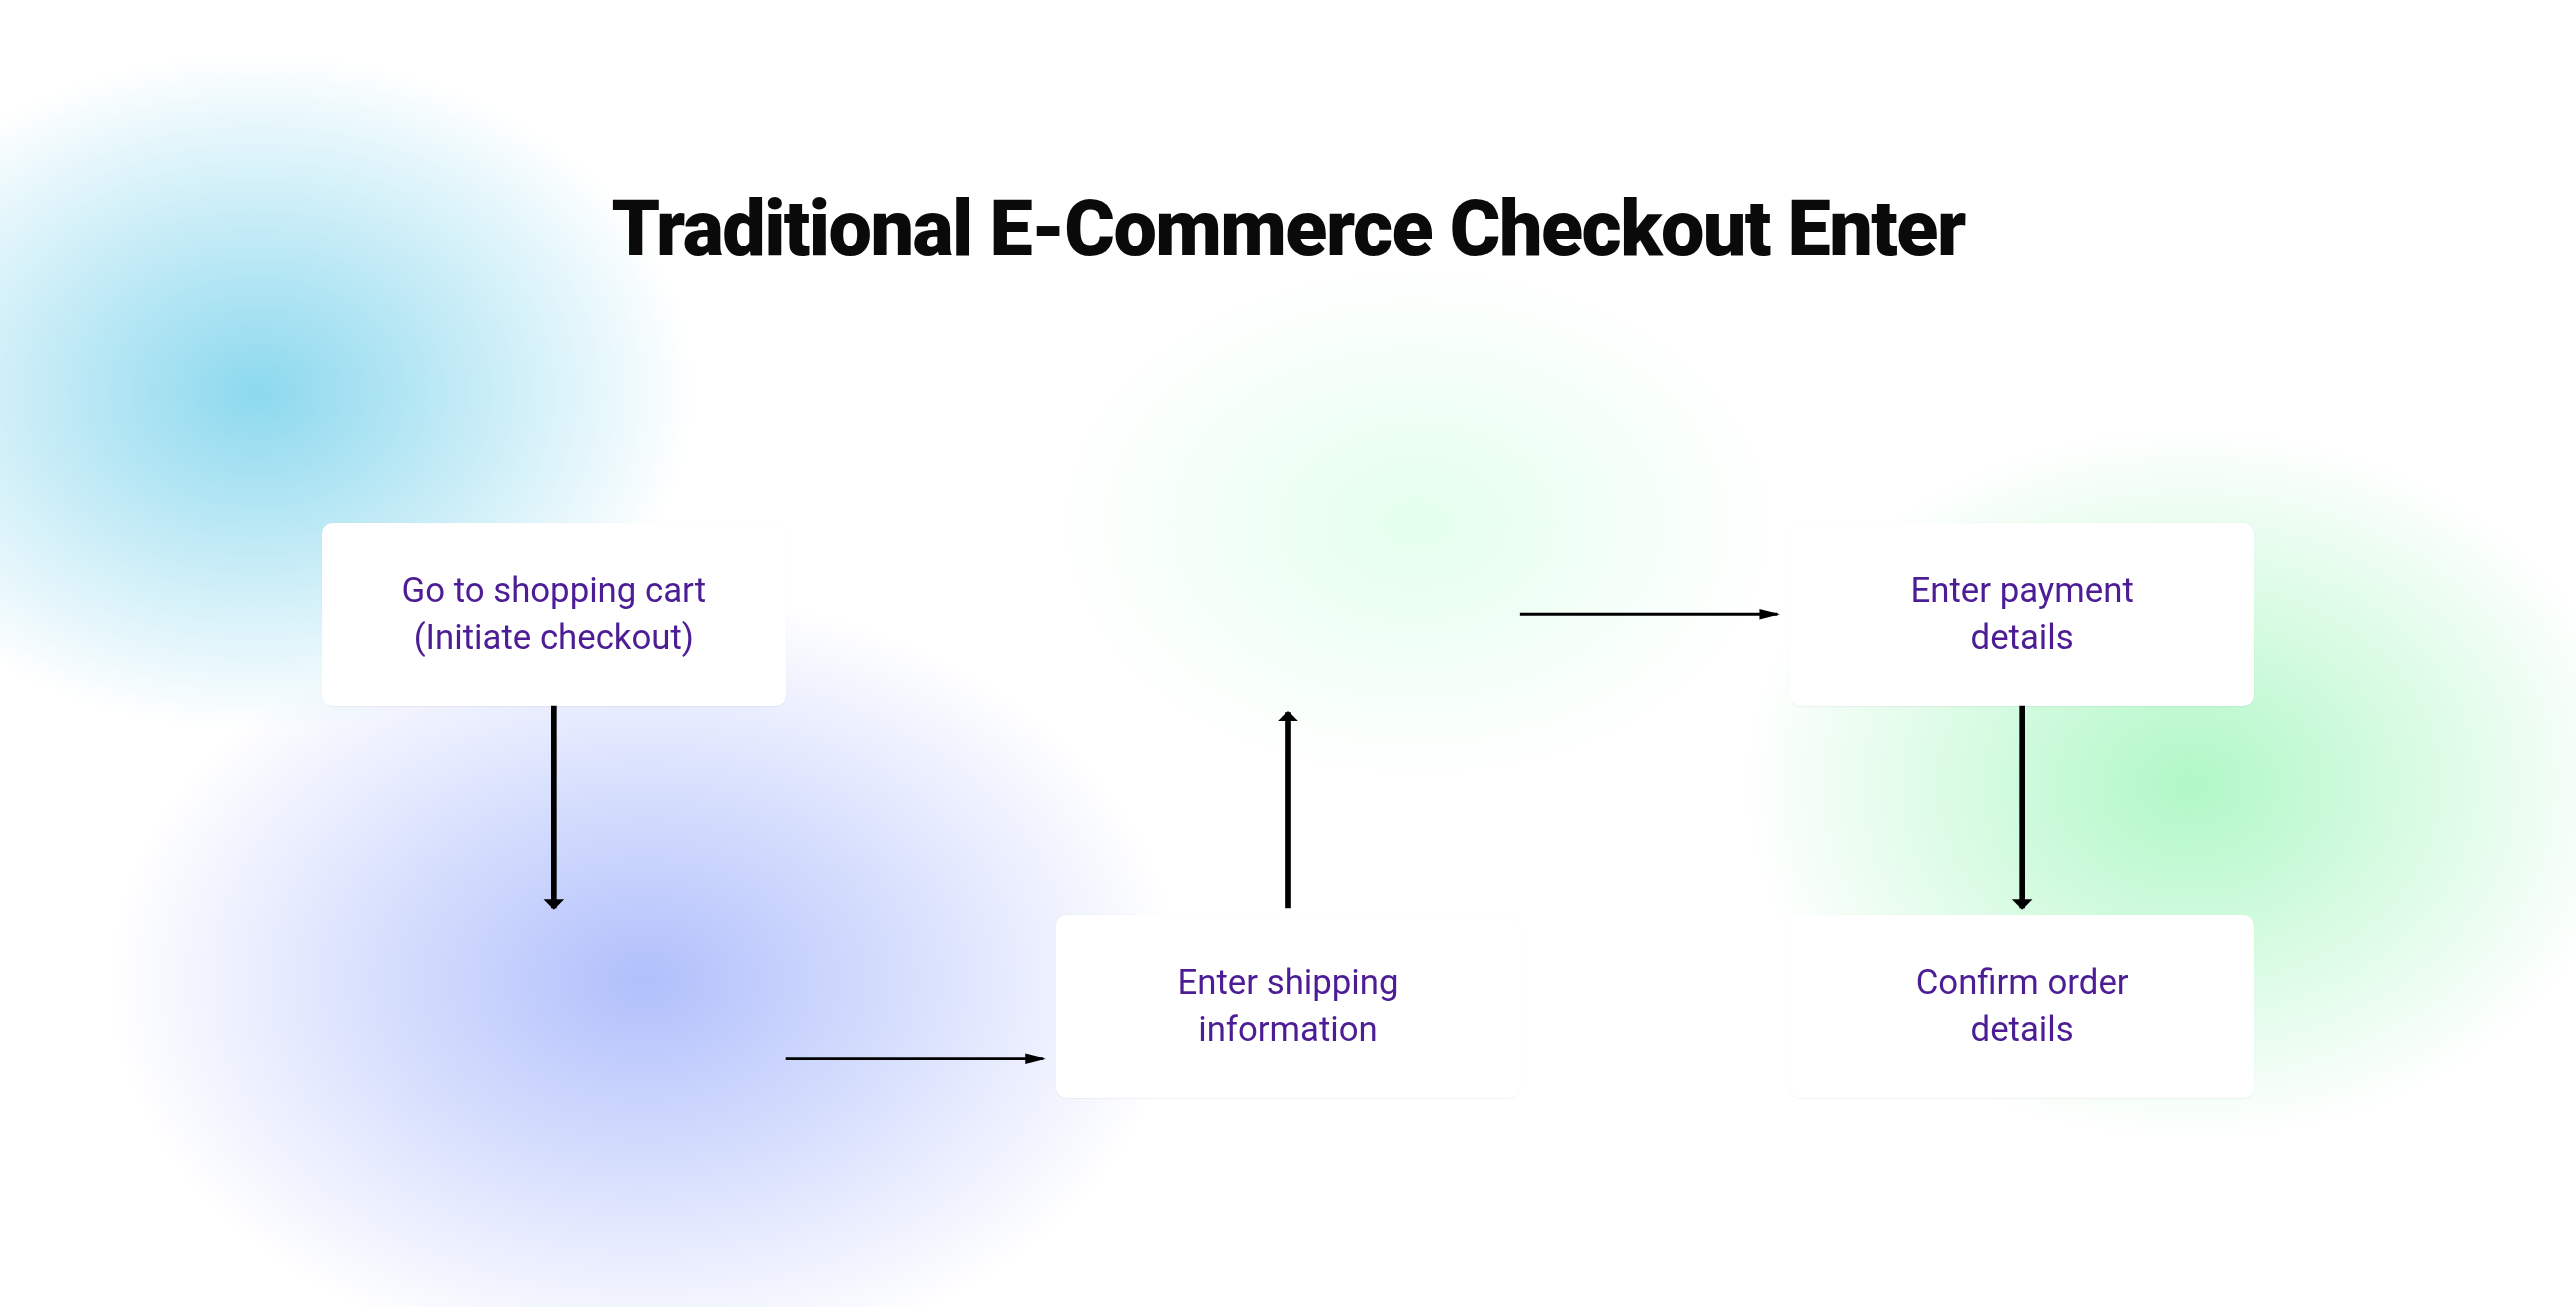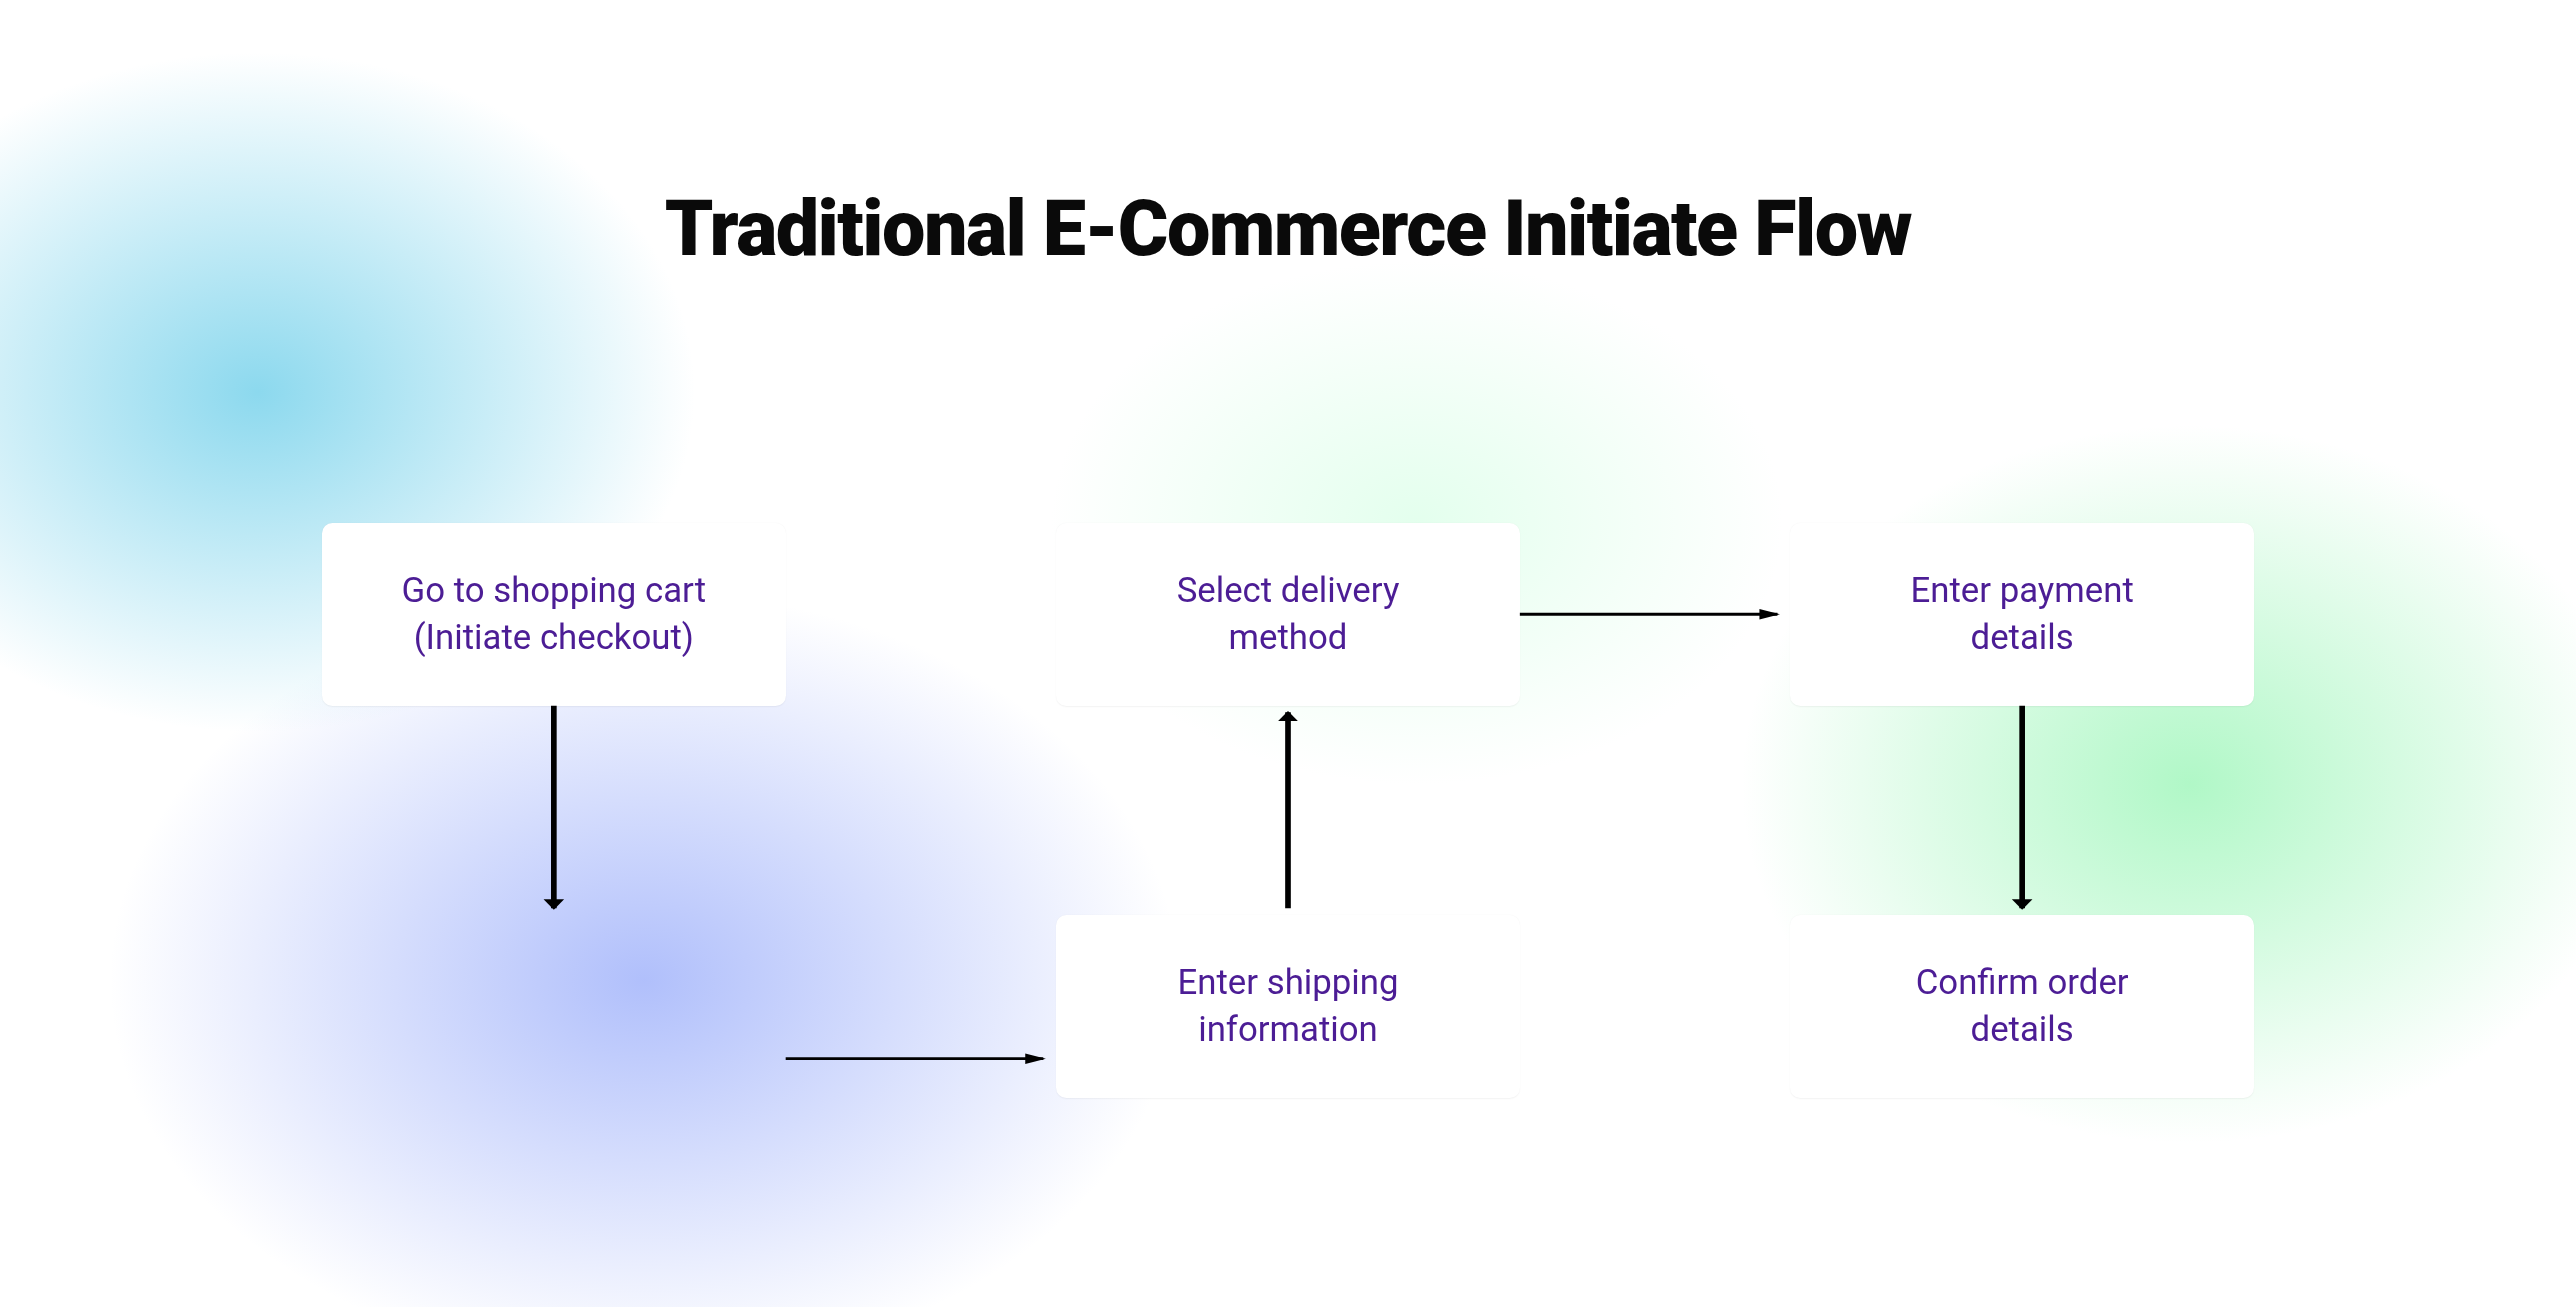--- a/index.html
+++ b/index.html
@@ -67,33 +67,29 @@
     pointer-events: none;
   }
 </style>
 </head>
 <body>
 
 <div class="bg"></div>
 
 <div class="stage">
 
-  <div class="title">Traditional E-Commerce Initiate Flow</div>
+  <div class="title">Traditional E-Commerce Checkout Enter</div>
 
   <div class="node" style="left:12.5%; top:40%;">
       <span>Go to shopping cart
 (Initiate checkout)</span>
     </div>
   <div class="node" style="left:41%;   top:70%;">
       <span>Enter shipping
 information</span>
-    </div>
-  <div class="node" style="left:41%;   top:40%;">
-      <span>Select delivery
-method</span>
     </div>
   <div class="node" style="left:69.5%; top:40%;">
       <span>Enter payment
 details</span>
     </div>
   <div class="node" style="left:69.5%; top:70%;">
       <span>Confirm order
 details</span>
     </div>
 

